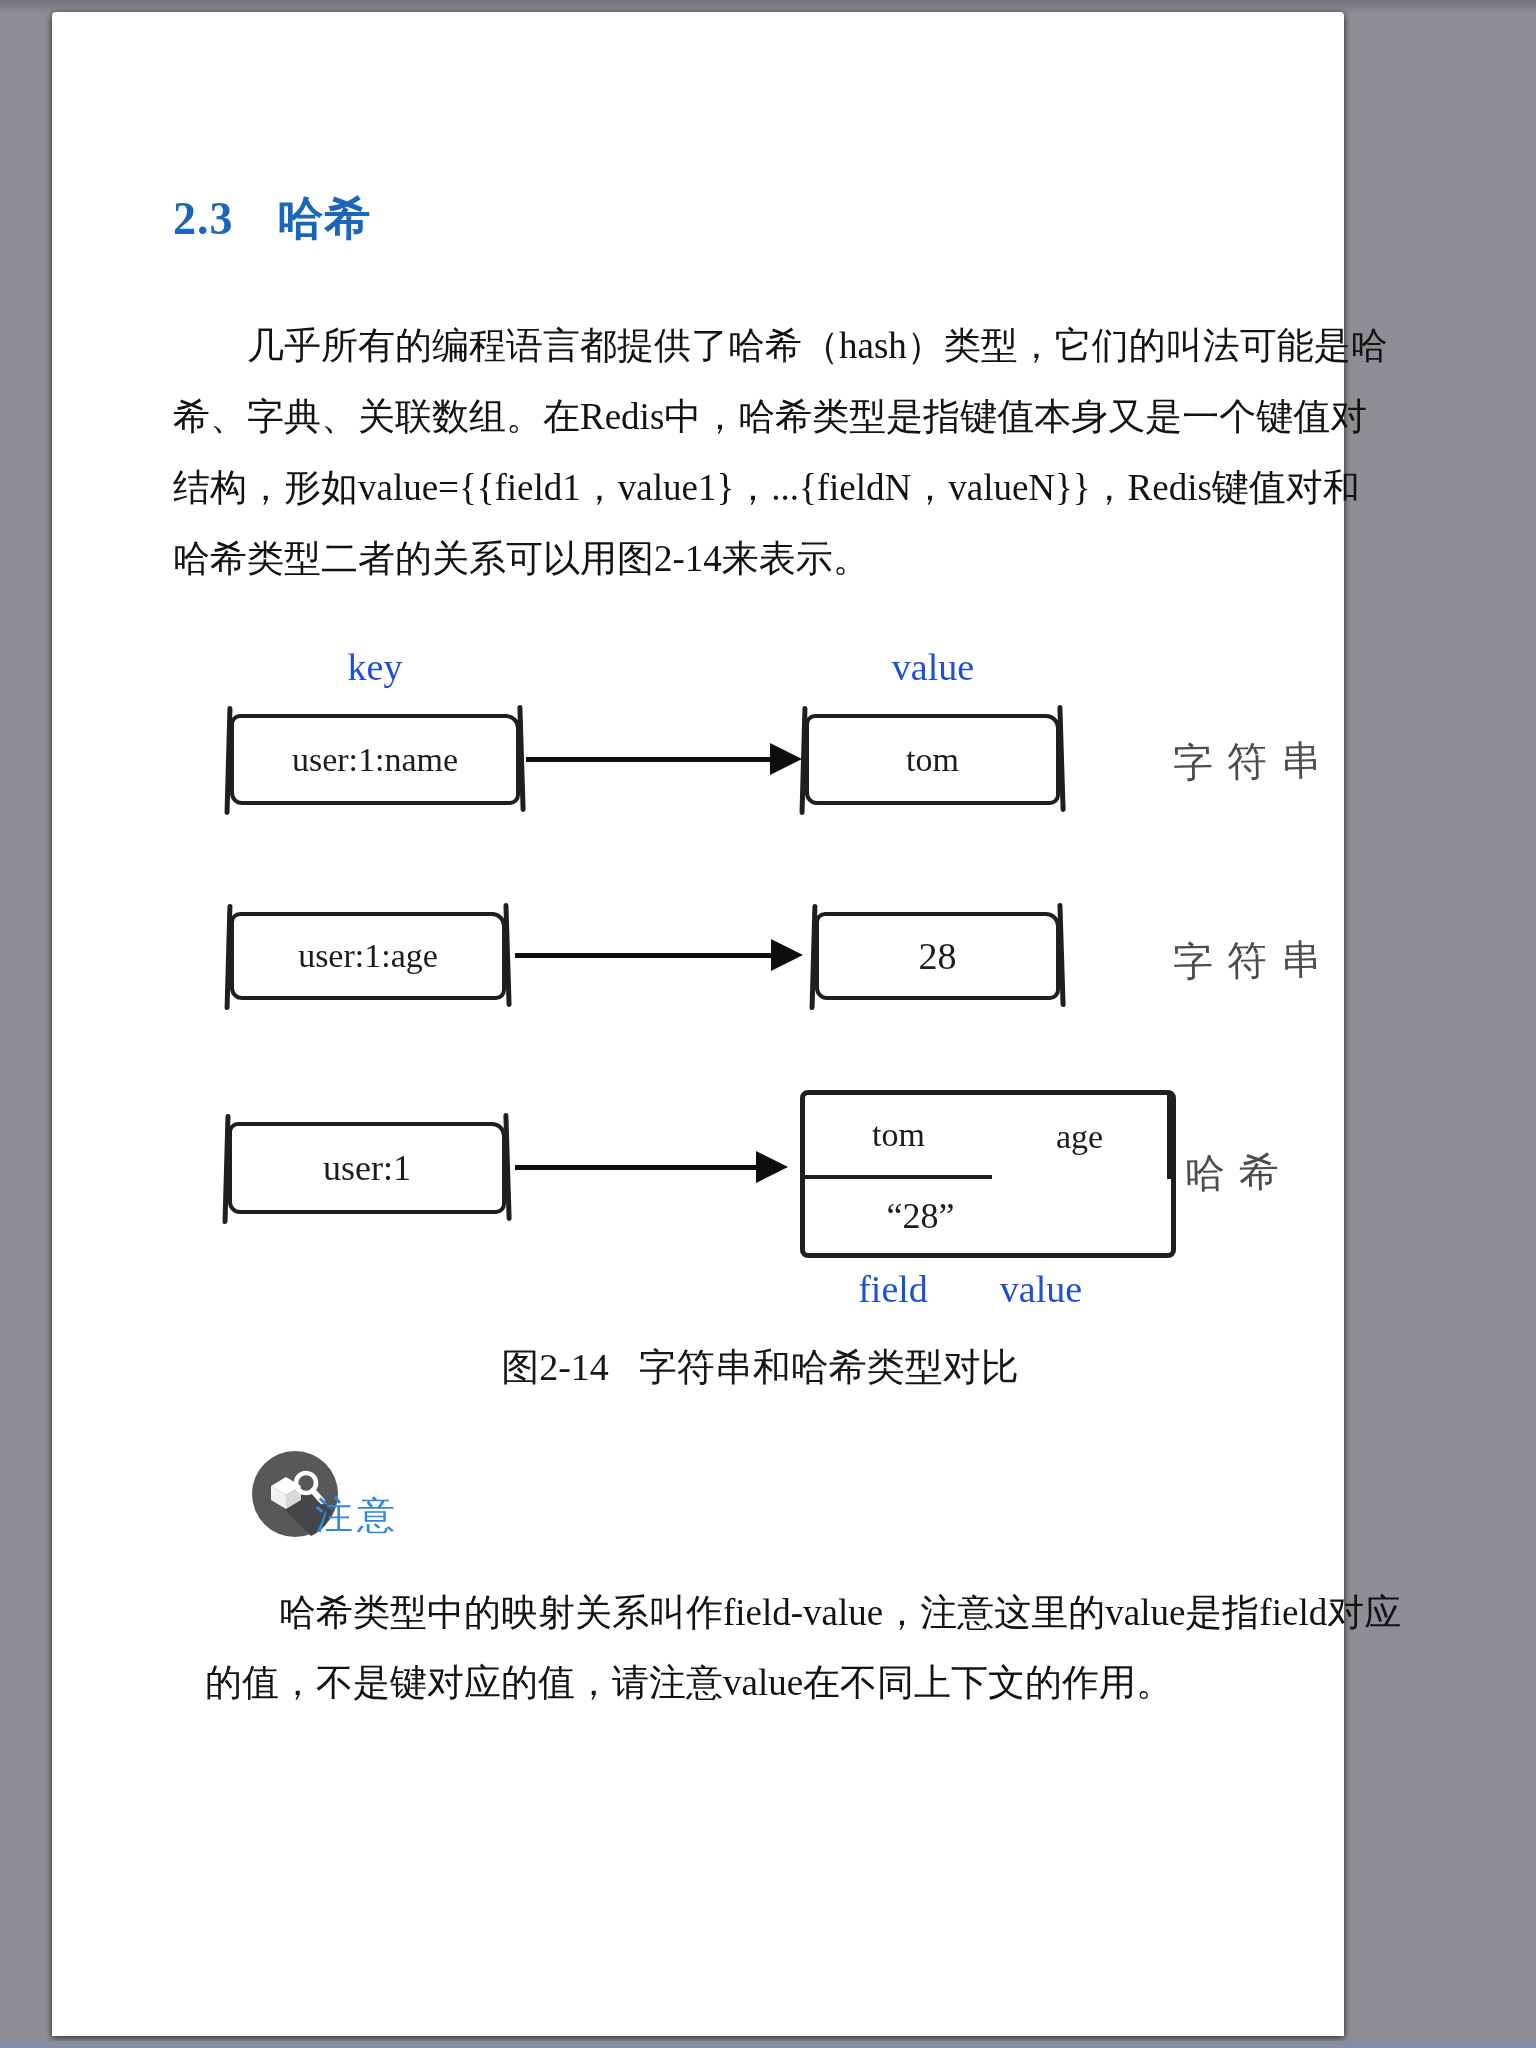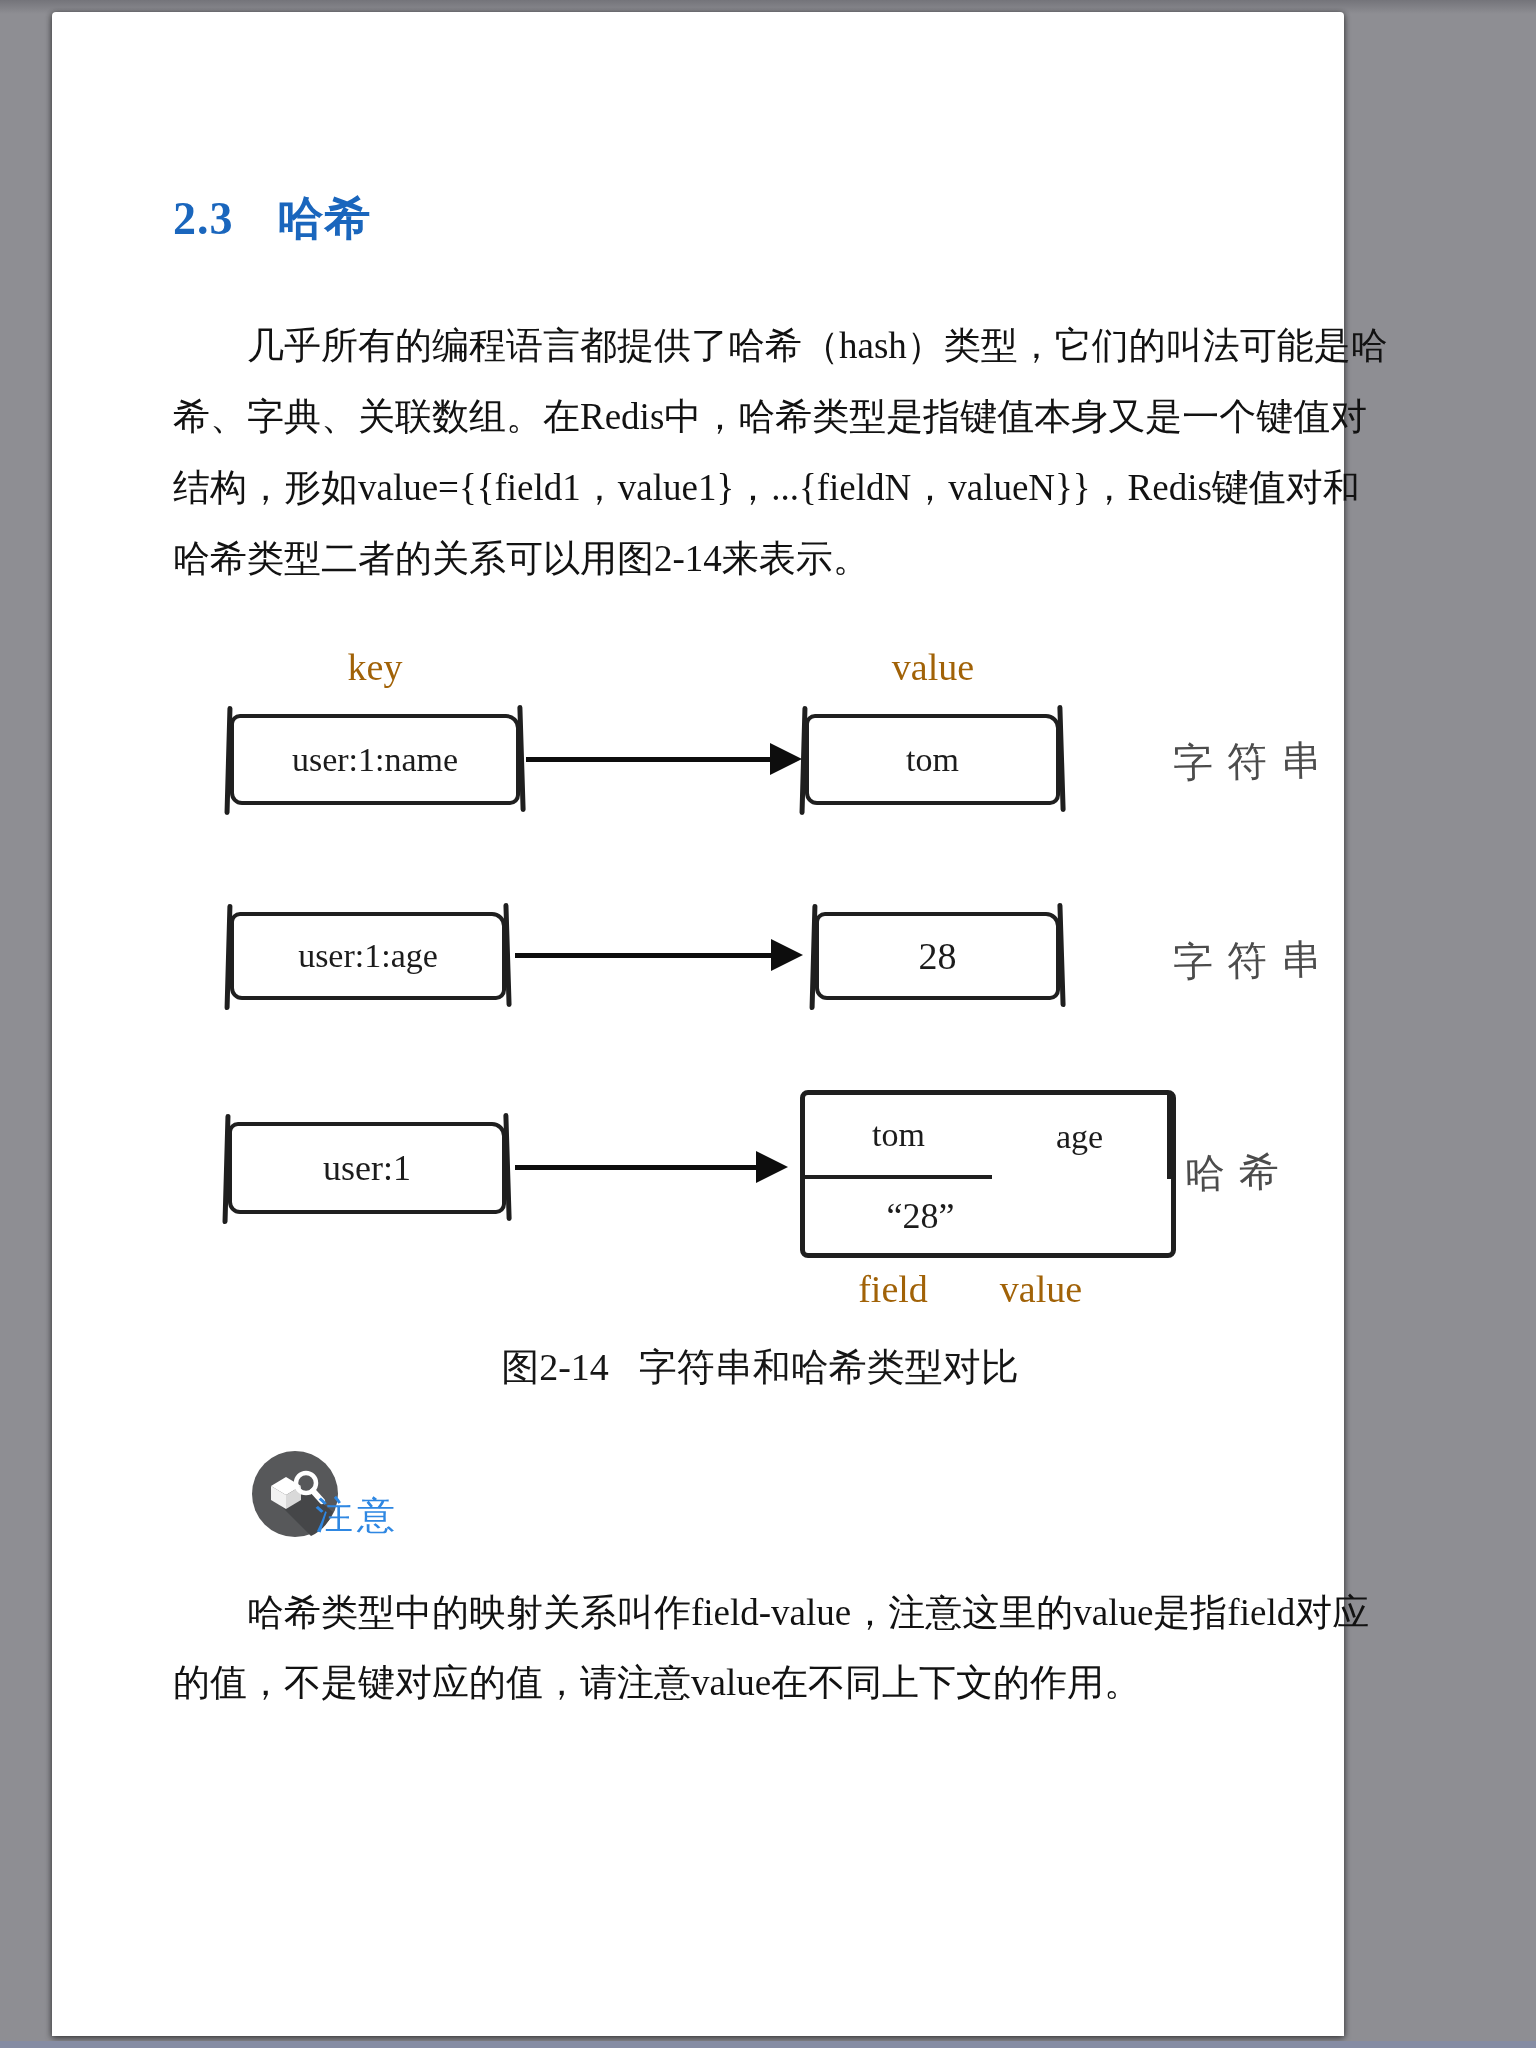--- a/index.html
+++ b/index.html
@@ -18,24 +18,24 @@
   }
   
   .sec-title{position:absolute;left:121px;top:176px;font-size:46px;color:var(--title-blue);letter-spacing:1px;}
   .sec-title .num{margin-right:44px;}
   
   .para{position:absolute;left:121px;width:1186px;font-size:37px;color:var(--ink);}
   .para .ln{display:block;height:71px;line-height:71px;text-align:justify;text-align-last:justify;white-space:nowrap;}
   .para .ln.indent{padding-left:74px;}
   .para .ln.last{text-align:left;text-align-last:left;}
   #para1{top:298px;}
-  #para2{top:1566px;}
+  #para2{top:1566px;margin-left:32px;}
   #para2 .ln{height:70px;line-height:70px;}
   
-  .fig-label{position:absolute;font-size:38px;color:#a16207;text-align:center;}
+  .fig-label{position:absolute;font-size:38px;color:#1d4ed8;text-align:center;}
   .sketchbox{
     position:absolute;background:#fff;border:4px solid var(--sketch);
     border-radius:10px 14px 10px 12px;
     display:flex;align-items:center;justify-content:center;
     font-size:34px;color:#1c1c1c;
   }
   .sketchbox::before{content:"";position:absolute;left:-8px;top:-12px;bottom:-14px;width:5px;
     background:var(--sketch);border-radius:4px;transform:rotate(1.6deg);}
   .sketchbox::after{content:"";position:absolute;right:-8px;top:-13px;bottom:-11px;width:5px;
     background:var(--sketch);border-radius:4px;transform:rotate(-1.8deg);}

